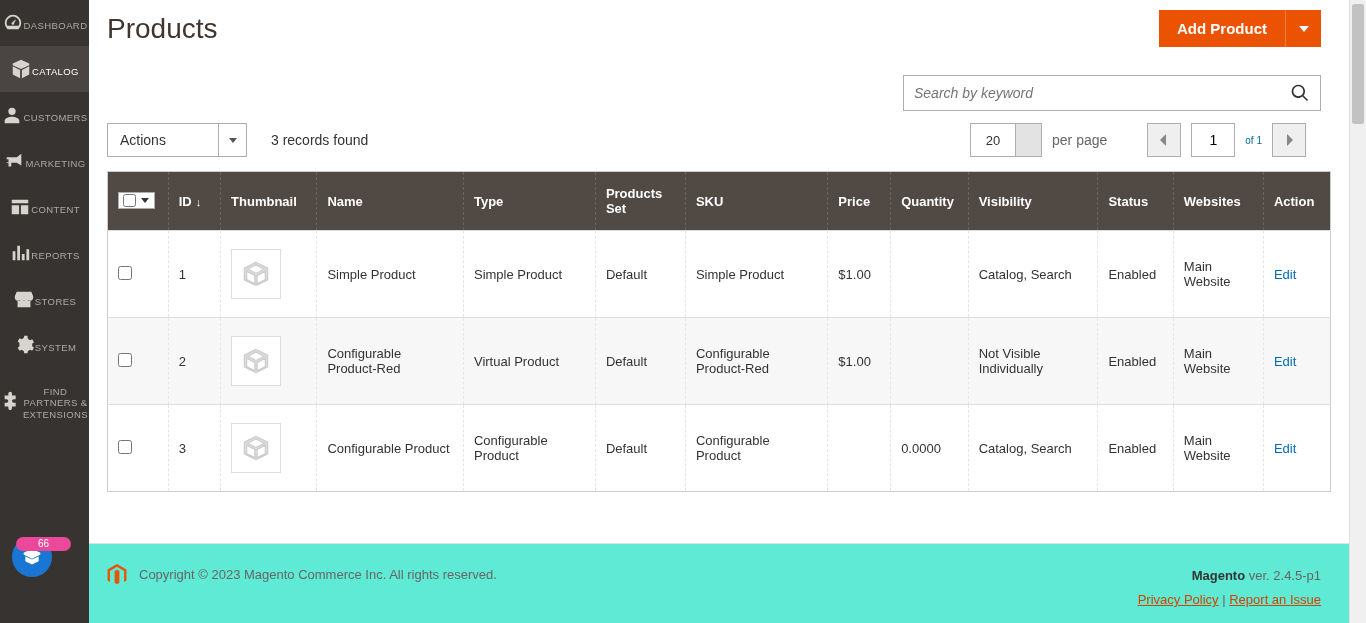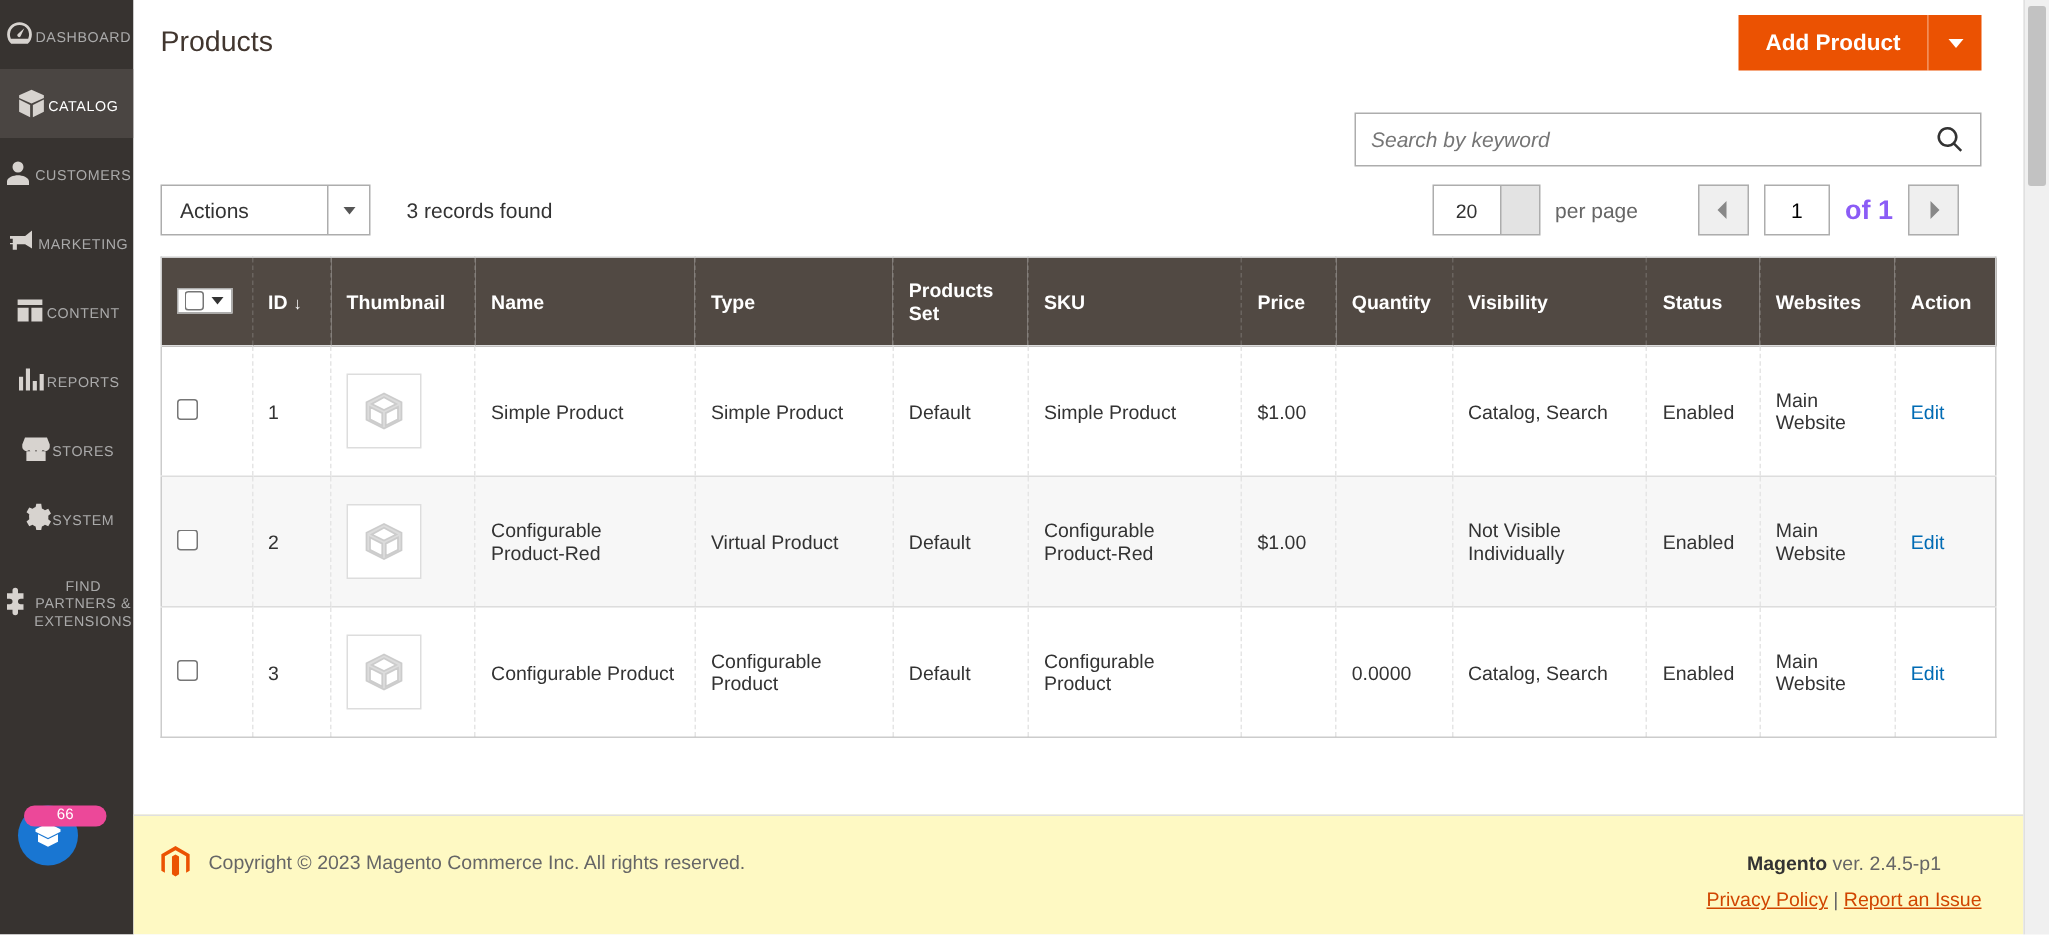--- a/index.html
+++ b/index.html
@@ -76,21 +76,21 @@
     position: relative;
   }
 
   .page-header {
     display: flex;
     align-items: center;
     justify-content: space-between;
     padding: 10px 28px 18px 18px;
   }
   .page-title {
-    font-size: 19px;
+    font-size: 28px;
     font-weight: 400;
     color: #41362f;
   }
   .btn-add-wrap { display: flex; }
   .btn-add {
     background: #eb5202;
     color: #fff;
     border: none;
     font-size: 15px;
     font-weight: 600;
@@ -192,21 +192,21 @@
     display: flex; align-items: center; justify-content: center;
     cursor: pointer;
   }
   .page-btn svg { width: 10px; height: 12px; fill: #888; }
   .page-input {
     width: 44px; height: 34px;
     border: 1px solid #adadad;
     text-align: center;
     font-size: 14px;
   }
-  .of-label { font-size: 18px; color: #8b5cf6; font-weight: bold; }
+  .of-label { font-size: 10px; color: #0369a1; }
 
   
   .grid {
     margin: 0 18px;
     border: 1px solid #ccc;
     border-collapse: collapse;
     width: calc(100% - 36px);
   }
   .grid thead th {
     background: #514943;
@@ -259,29 +259,29 @@
   .edit-link { color: #006bb4; cursor: pointer; }
 
   
   .footer {
     margin-top: auto;
     border-top: 1px solid #e0e0e0;
     padding: 20px 28px 10px 18px;
     display: flex;
     align-items: flex-start;
     justify-content: space-between;
-    background: #fef9c3;
+    background: #5eead4;
     font-size: 13px;
   }
   .footer-left { display: flex; align-items: center; gap: 12px; color: #666; }
   .m-logo {
     width: 20px; height: 22px;
     fill: #eb5202;
   }
-  .footer-right { text-align: center; color: #666; line-height: 1.9; margin-left: 40px; }
+  .footer-right { text-align: right; color: #666; line-height: 1.9; margin-left: 40px; }
   .footer-right a { color: #d04500; text-decoration: underline; cursor: pointer; }
   .ver-strong { font-weight: 700; color: #333; }
 
   
   .scrollbar {
     width: 17px;
     background: #f0f0f0;
     position: relative;
     border-left: 1px solid #e0e0e0;
   }

